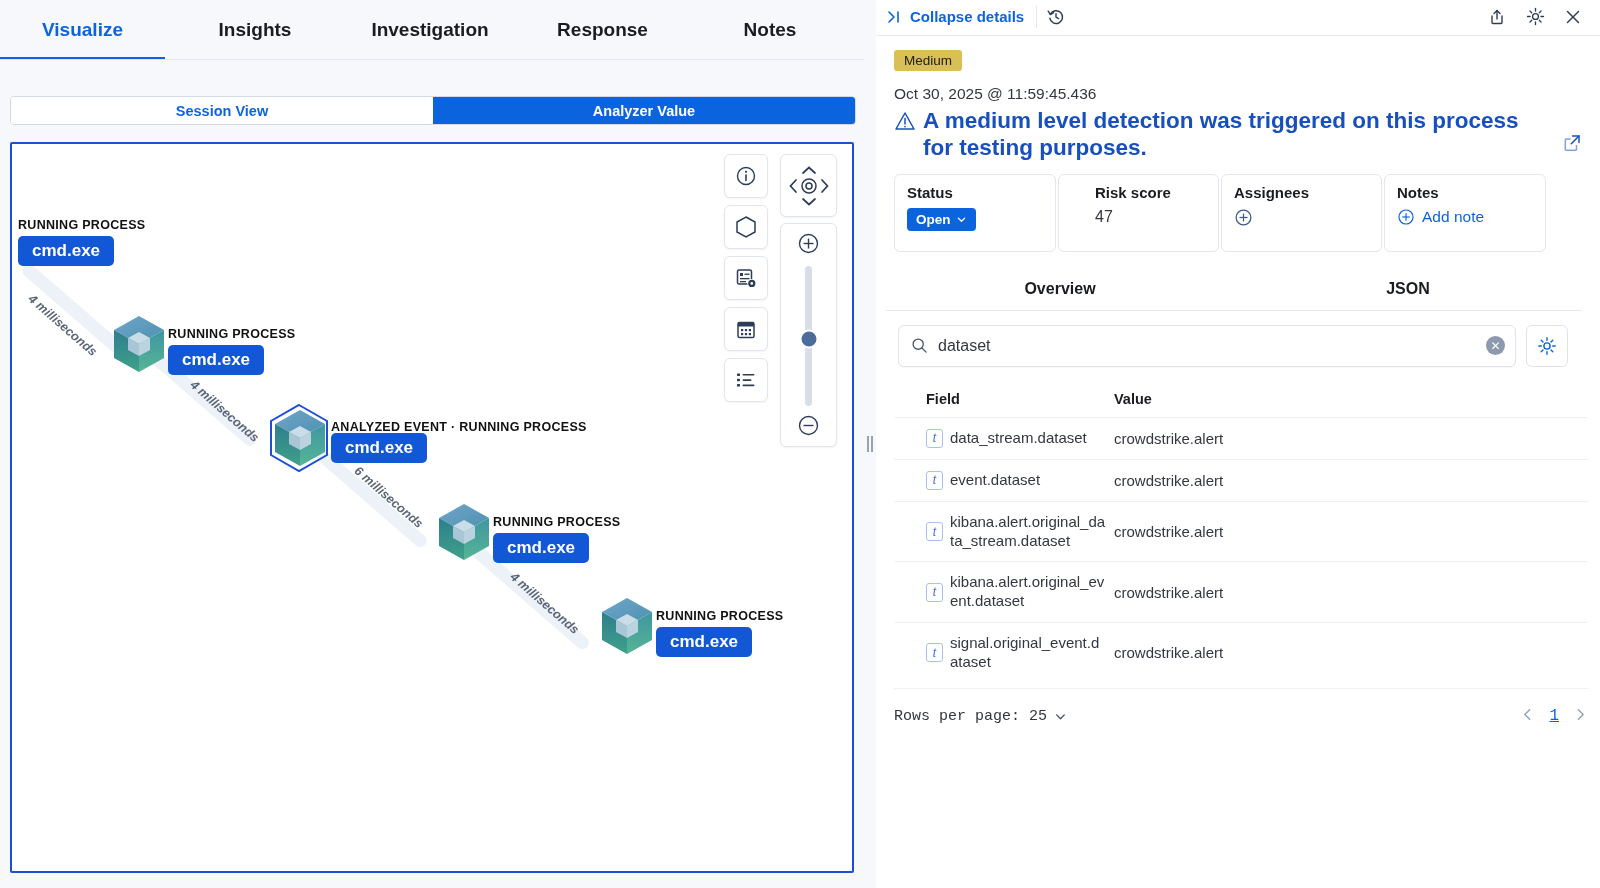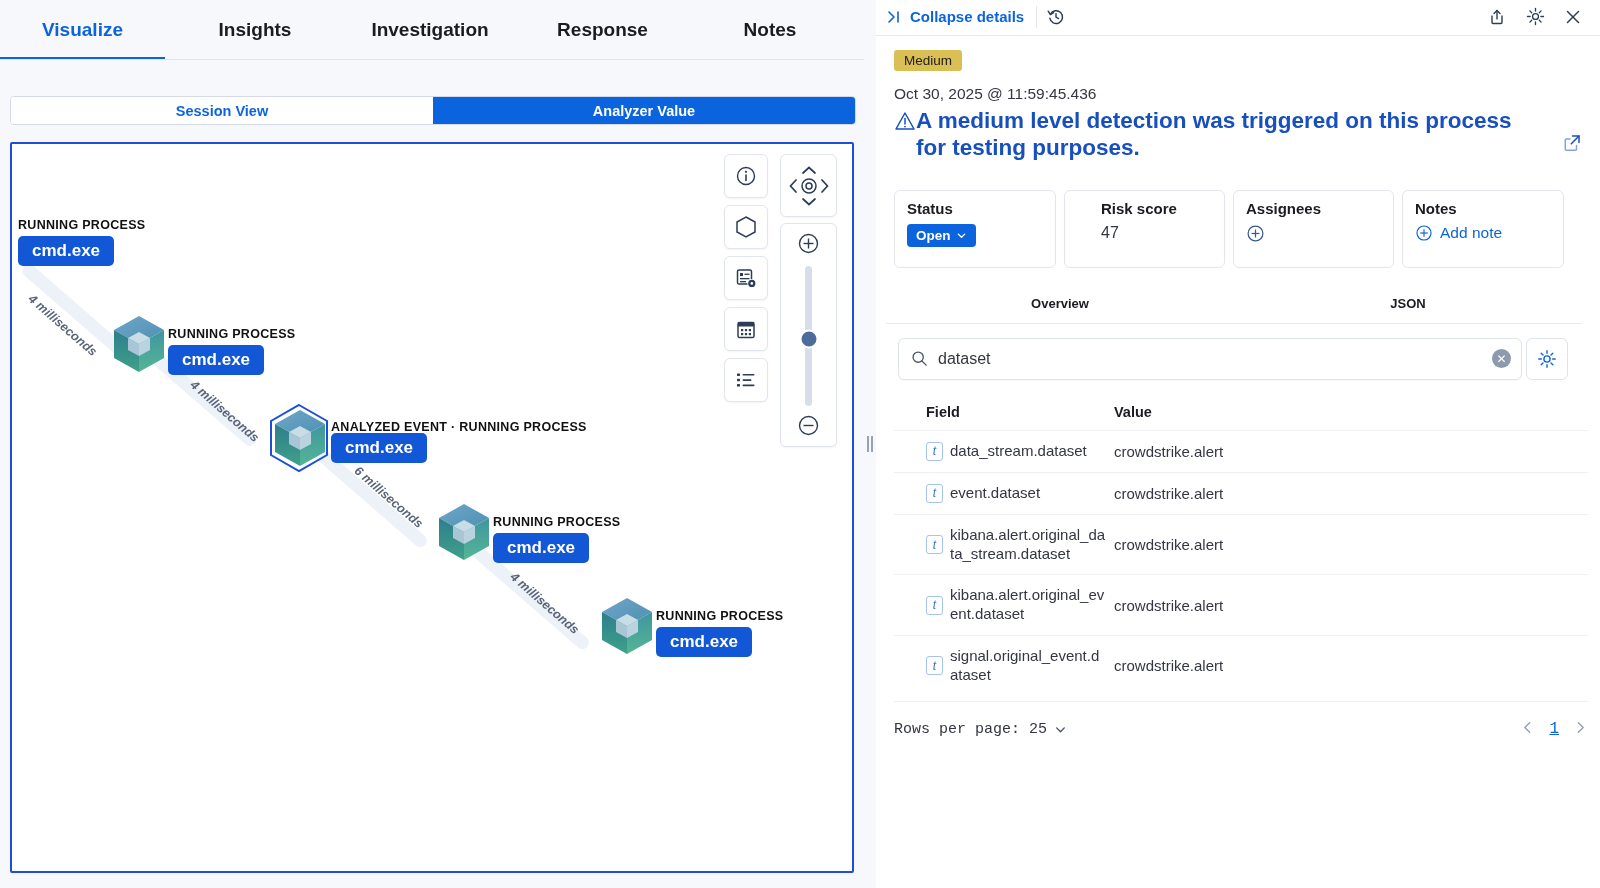--- a/index.html
+++ b/index.html
@@ -155,28 +155,28 @@
     display: inline-block; background: #D9BF54; color: #22211B;
     font-size: 13.5px; font-weight: 400; border-radius: 3px;
     padding: 3px 10px; margin-left: 8px;
   }
   .timestamp {
     margin: 14px 0 4px 8px; font-size: 15.5px; color: #343741;
   }
   .alert-title-row { display: flex; align-items: flex-start; margin-left: 8px; }
   .alert-title {
     font-size: 22.5px; font-weight: 700; color: #1750BE; line-height: 1.22;
-    max-width: 630px; display: flex; 
+    max-width: 630px; display: flex; gap: 7px;
   }
   .ext-link-btn {
     margin-left: auto; margin-top: 26px; cursor: pointer;
     background: none; border: none; padding: 0;
   }
 
-  .cards { display: flex; gap: 8px; margin: 28px 0 0 8px; }
+  .cards { display: flex; gap: 2px; margin: 12px 0 0 8px; }
   .card {
     border: 1px solid #E3E6EE; border-radius: 6px; padding: 9px 12px 12px;
     height: 78px;
   }
   .card-w1 { width: 162px; } .card-w2 { width: 161px; padding-left: 36px; }
   .card-w3 { width: 161px; } .card-w4 { width: 162px; }
   .card-label { font-size: 15px; font-weight: 700; color: #1A1C21; margin-bottom: 7px; }
   .status-pill {
     background: #0B64DD; color: #fff; font-size: 13.5px; font-weight: 700;
     border-radius: 4px; padding: 4px 9px; display: inline-flex;
@@ -188,30 +188,30 @@
     display: inline-flex; align-items: center; gap: 7px; color: #0B64DD;
     font-size: 15.5px; cursor: pointer; background: none; border: none;
     font-family: inherit; padding: 0;
   }
 
   .sub-tabs {
     display: flex; margin-top: 18px; border-bottom: 1px solid #E8EAF0;
   }
   .sub-tab {
     flex: 1; text-align: center; padding: 10px 0 12px;
-    font-size: 13px; font-weight: 700; color: #1A1C21;
+    font-size: 16px; font-weight: 700; color: #1A1C21;
     cursor: pointer; position: relative; background: none; border: none; font-family: inherit;
   }
   .sub-tab.active { color: #0B64DD; }
   .sub-tab.active::after {
     content: ""; position: absolute; left: 16%; right: 16%; bottom: -1px;
     height: 2.5px; background: #0B64DD;
   }
 
-  .search-row { display: flex; gap: 4px; padding: 14px 14px 8px 12px; }
+  .search-row { display: flex; gap: 10px; padding: 14px 14px 8px 12px; }
   .search-field {
     flex: 1; height: 42px; border: 1px solid #DFE3EC; border-radius: 6px;
     background: #fff; display: flex; align-items: center; padding: 0 10px 0 12px;
     box-shadow: 0 1px 1px rgba(0,0,0,.03);
   }
   .search-field input {
     flex: 1; border: none; outline: none; font-size: 16px;
     font-family: inherit; color: #343741; margin-left: 10px; background: transparent;
   }
   .clear-btn {

